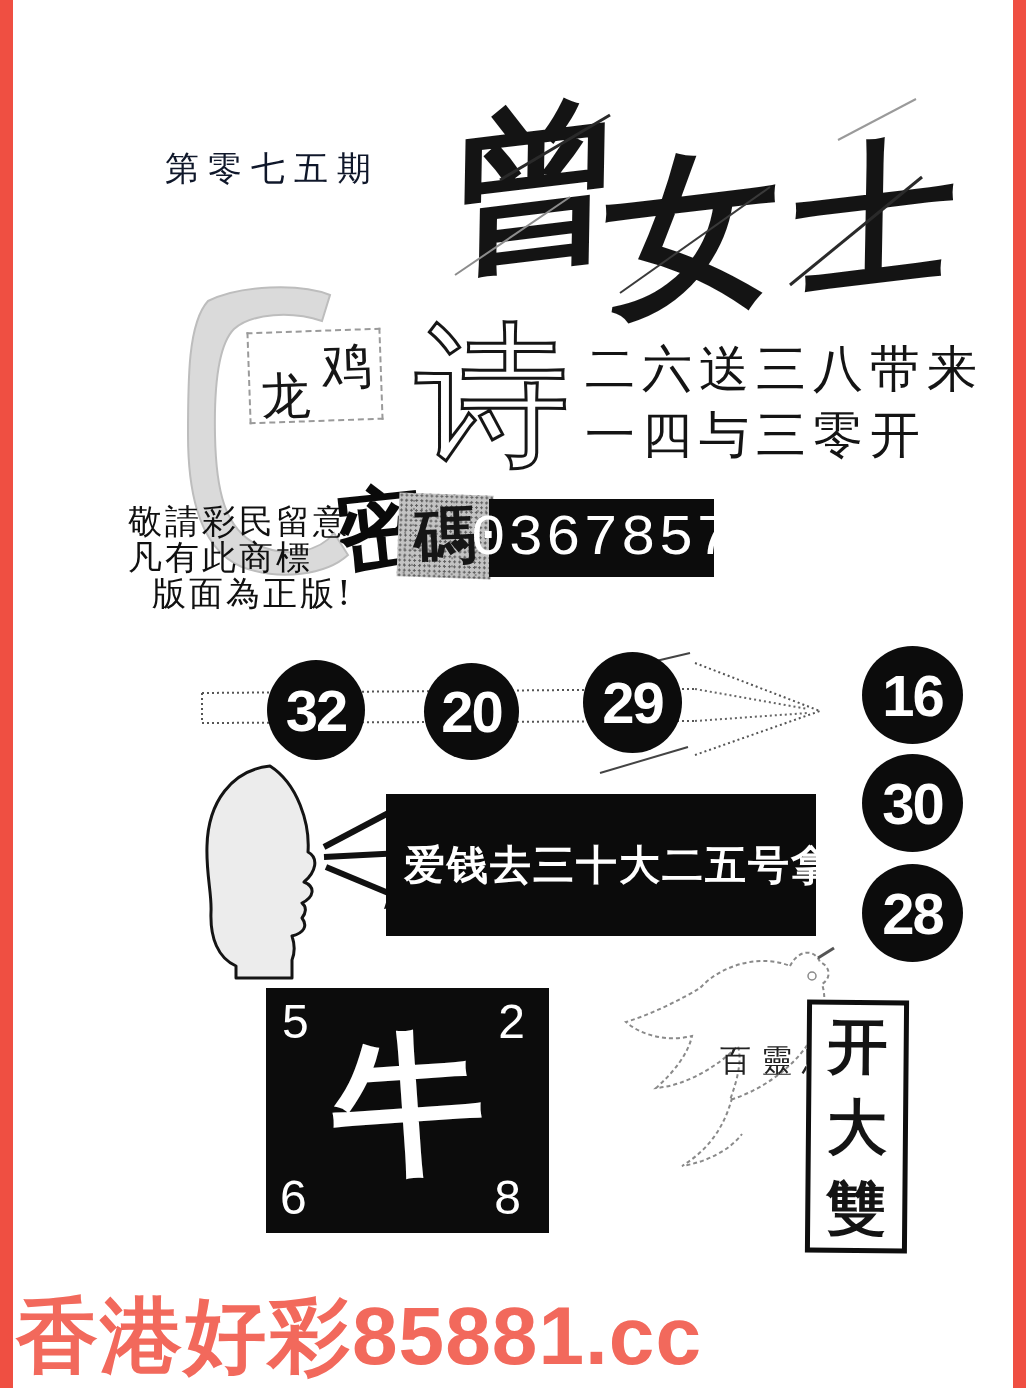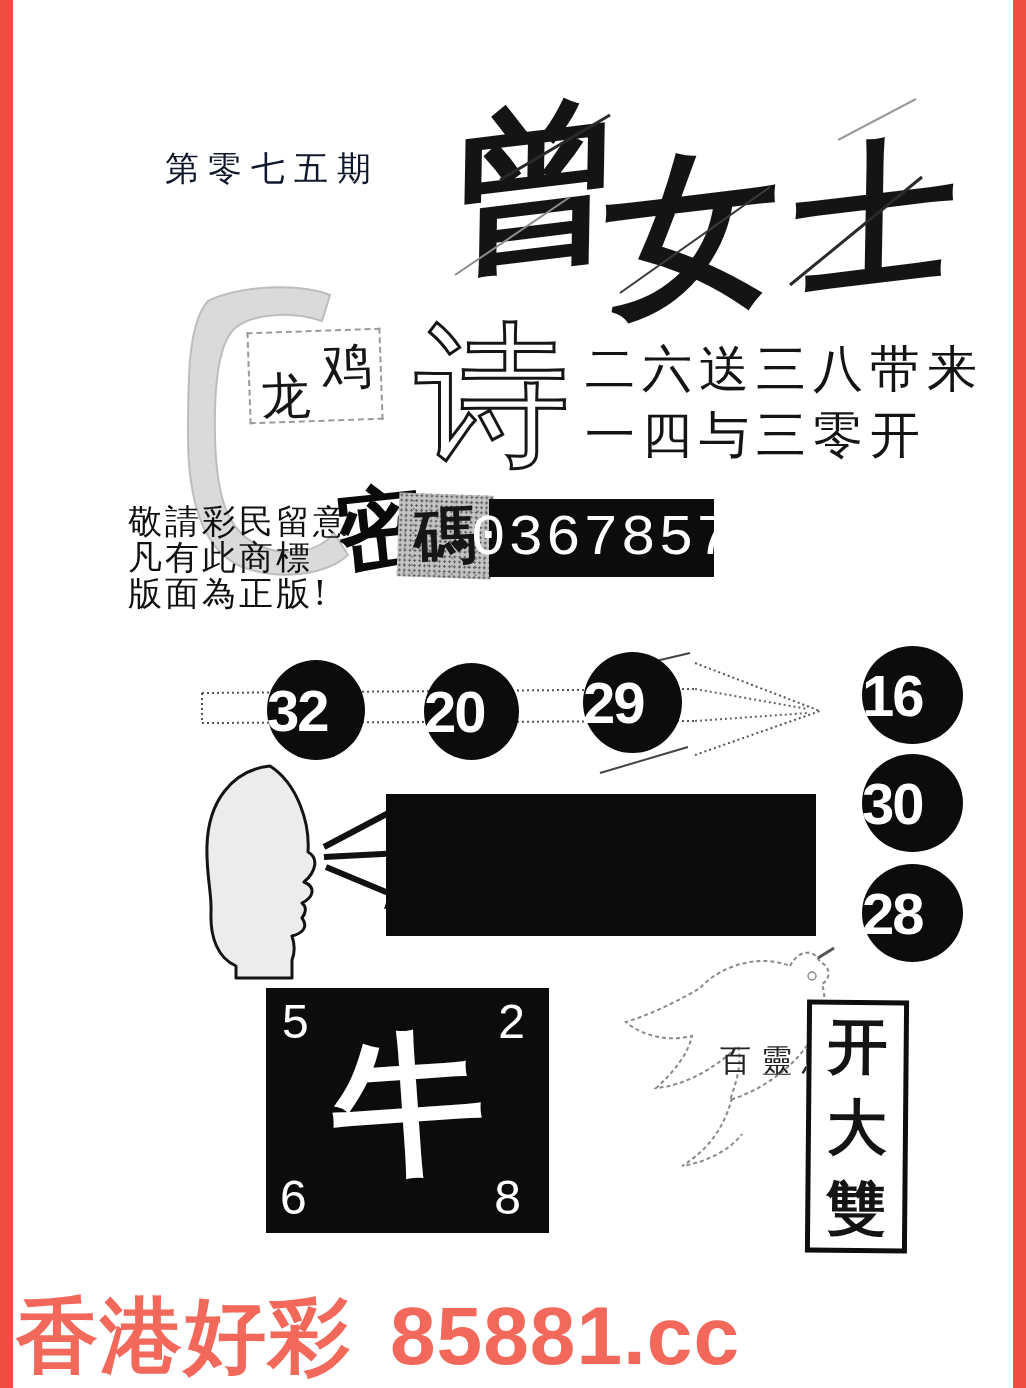--- a/index.html
+++ b/index.html
@@ -39,42 +39,42 @@
     -webkit-text-stroke:3px #161616;text-stroke:3px #161616;
     text-shadow:0 0 1px #161616;}
 
   .poem-line{font-family:"DejaVu Serif",serif;color:#141414;white-space:nowrap;}
   .poem-l1{left:585px;top:336px;font-size:50px;letter-spacing:7px;}
   .poem-l2{left:585px;top:402px;font-size:50px;letter-spacing:7px;}
 
   
   .notice-line{left:128px;font-family:"DejaVu Serif",serif;font-size:34px;
     letter-spacing:3px;color:#101010;white-space:nowrap;}
-  .n1{top:499px;text-align:center;} .n2{top:535px;} .n3{top:571px;}
+  .n1{top:499px;text-align:center;} .n2{top:535px;} .n3{top:571px;margin-left:24px;}
 
   .seal-char{left:336px;top:484px;font-size:88px;line-height:1;font-weight:bold;
     font-family:"DejaVu Serif",serif;color:#0a0a0a;transform:rotate(-6deg);}
   .stamp{left:398px;top:494px;width:94px;height:84px;
     background-color:#c3c3c3;
     background-image:radial-gradient(#5f5f5f 1px,transparent 1.4px),
                      radial-gradient(#8b8b8b 1px,transparent 1.4px);
     background-size:5px 5px,8px 8px;background-position:0 0,3px 4px;
     display:flex;align-items:center;justify-content:center;
     transform:rotate(2deg);}
   .stamp span{font-size:62px;font-weight:bold;color:#161616;
     font-family:"DejaVu Serif",serif;transform:rotate(-4deg);}
 
   .code-box{left:489px;top:499px;width:225px;height:78px;background:#0c0c0c;
     display:flex;align-items:center;justify-content:center;}
   .code-box span{color:#fff;font-family:"Liberation Mono",monospace;
     font-size:58px;letter-spacing:2px;transform:scaleX(1.02);}
 
   
   .circle{position:absolute;background:#0c0c0c;border-radius:50%;
-    display:flex;align-items:center;}
+    display:flex;align-items:center;justify-content:center;}
   .circle span{color:#ffffff;font-weight:bold;font-size:58px;
     font-family:"Liberation Sans",sans-serif;letter-spacing:-2px;}
   .c32{left:267px;top:660px;width:98px;height:100px;}
   .c18{left:424px;top:663px;width:95px;height:97px;}
   .c29{left:583px;top:652px;width:99px;height:101px;}
   .c16{left:862px;top:646px;width:101px;height:98px;}
   .c30{left:862px;top:754px;width:101px;height:98px;}
   .c28{left:862px;top:864px;width:101px;height:98px;}
 
   
@@ -104,21 +104,21 @@
     border:5px solid #0e0e0e;box-sizing:border-box;display:flex;
     flex-direction:column;align-items:center;justify-content:space-around;
     transform:rotate(0.5deg);}
   .result-box span{font-size:60px;line-height:1;color:#141414;
     font-family:"DejaVu Serif",serif;font-weight:bold;}
 
   
   .footer{left:16px;top:1282px;white-space:nowrap;color:#f2695c;
     font-weight:bold;font-size:82px;font-family:"Liberation Sans",sans-serif;
     letter-spacing:2px;}
-  .footer .url{margin-left:38px;letter-spacing:1px;}
+  .footer .url{letter-spacing:1px;}
 </style>
 </head>
 <body>
 
 <div class="edge-bar left"></div>
 <div class="edge-bar right"></div>
 
 <div class="abs issue">第零七五期</div>
 
 <div class="abs title-char tc1">曾</div>
@@ -204,20 +204,21 @@
 <svg class="abs" style="left:322px;top:795px;" width="108" height="128" viewBox="0 0 108 128">
   <line x1="2" y1="52" x2="74" y2="14" stroke="#111" stroke-width="6"></line>
   <polygon points="66,2 94,9 74,28" fill="#111"></polygon>
   <line x1="2" y1="62" x2="80" y2="58" stroke="#111" stroke-width="6"></line>
   <polygon points="82,45 106,58 82,71" fill="#111"></polygon>
   <line x1="4" y1="72" x2="76" y2="102" stroke="#111" stroke-width="6"></line>
   <polygon points="70,88 95,108 62,114" fill="#111"></polygon>
 </svg>
 
 <div class="abs speech-box">
+  <div>爱钱去三十大二五号拿一</div>
 </div>
 
 <div class="abs square">
   <span class="corner sq-tl">5</span>
   <span class="corner sq-tr">2</span>
   <span class="corner sq-bl">6</span>
   <span class="corner sq-br">8</span>
   <span class="center">牛</span>
 </div>
 

